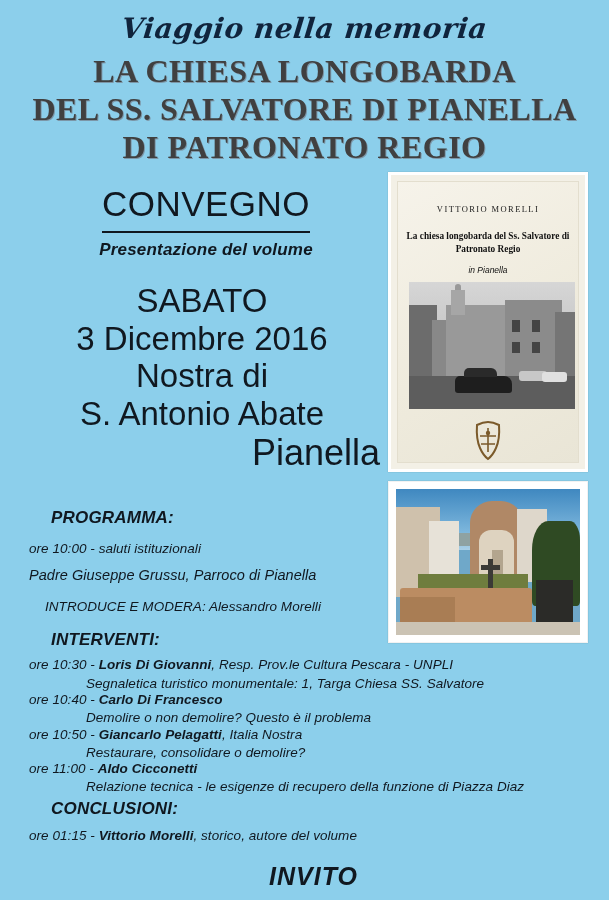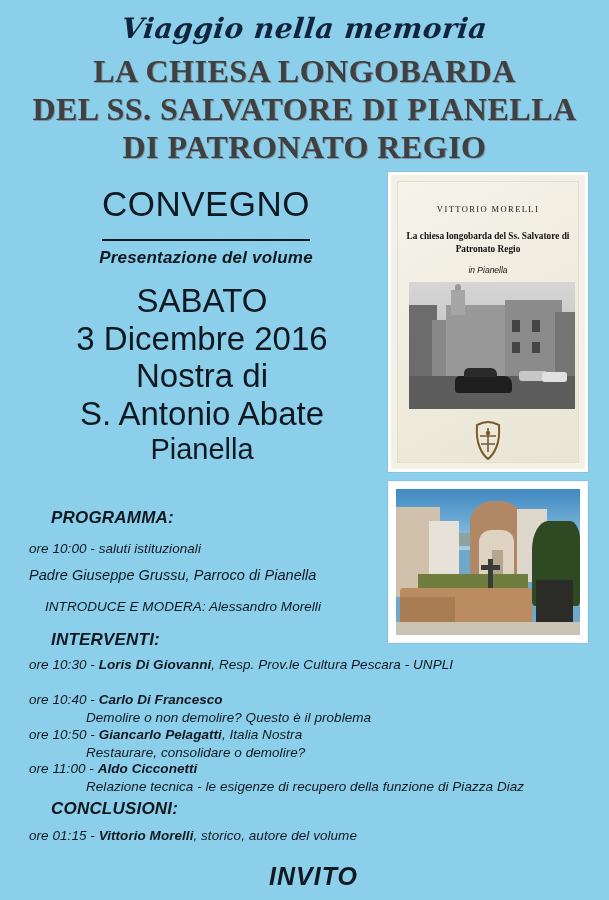--- a/index.html
+++ b/index.html
@@ -58,21 +58,21 @@
     top: 186px;
     width: 340px;
     text-align: center;
   }
   .convegno {
     font-size: 35px;
     font-weight: 400;
     letter-spacing: 0.5px;
     display: inline-block;
     border-bottom: 2px solid #101820;
-    padding-bottom: 16px;
+    padding-bottom: 8px;
     line-height: 1.05;
   }
   .presentazione {
     margin-top: 7px;
     font-size: 17px;
     font-style: italic;
     font-weight: 700;
     letter-spacing: 0.2px;
   }
 
@@ -84,21 +84,22 @@
     text-align: center;
     line-height: 1.08;
   }
   .event-block .ev {
     display: block;
     font-size: 33px;
     font-weight: 400;
     padding: 1px 0;
   }
   .event-block .ev.small {
-    font-size: 29px;
+    font-size: 36px;
+    text-align: right;
   }
 
   
   .sec-head {
     position: absolute;
     font-size: 17px;
     font-style: italic;
     font-weight: 700;
     letter-spacing: 0.2px;
   }
@@ -294,20 +295,21 @@
   </div>
 
   <div class="sec-head prog-head">PROGRAMMA:</div>
   <div class="line l-1">ore 10:00 - saluti istituzionali</div>
   <div class="line big l-2">Padre Giuseppe Grussu, Parroco di Pianella</div>
   <div class="line l-3">INTRODUCE E MODERA: Alessandro Morelli</div>
 
   <div class="sec-head interv-head">INTERVENTI:</div>
 
   <div class="line slot-time s1t"><span>ore 10:30 - </span><b>Loris Di Giovanni</b><span>, Resp. Prov.le Cultura Pescara - UNPLI</span></div>
+  <div class="line slot-desc s1d">Segnaletica turistico monumentale: 1, Targa Chiesa SS. Salvatore</div>
 
   <div class="line slot-time s2t"><span>ore 10:40 - </span><b>Carlo Di Francesco</b><span></span></div>
   <div class="line slot-desc s2d">Demolire o non demolire? Questo è il problema</div>
 
   <div class="line slot-time s3t"><span>ore 10:50 - </span><b>Giancarlo Pelagatti</b><span>, Italia Nostra</span></div>
   <div class="line slot-desc s3d">Restaurare, consolidare o demolire?</div>
 
   <div class="line slot-time s4t"><span>ore 11:00 - </span><b>Aldo Cicconetti</b><span></span></div>
   <div class="line slot-desc s4d">Relazione tecnica - le esigenze di recupero della funzione di Piazza Diaz</div>
 

